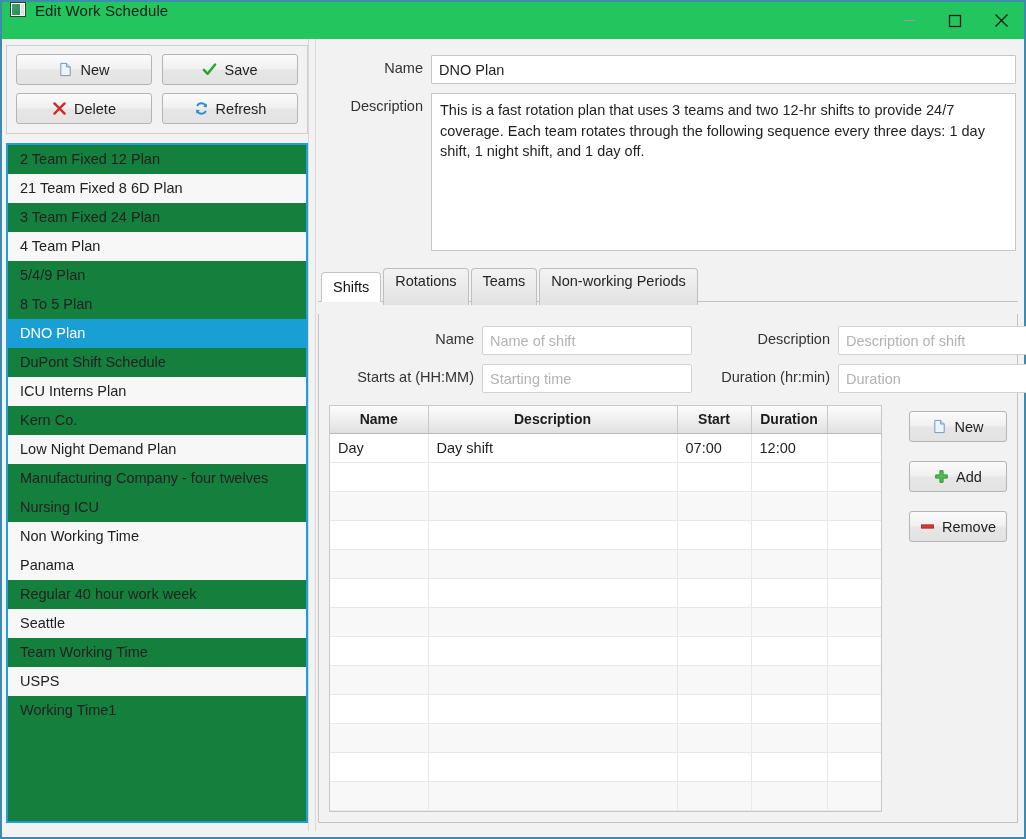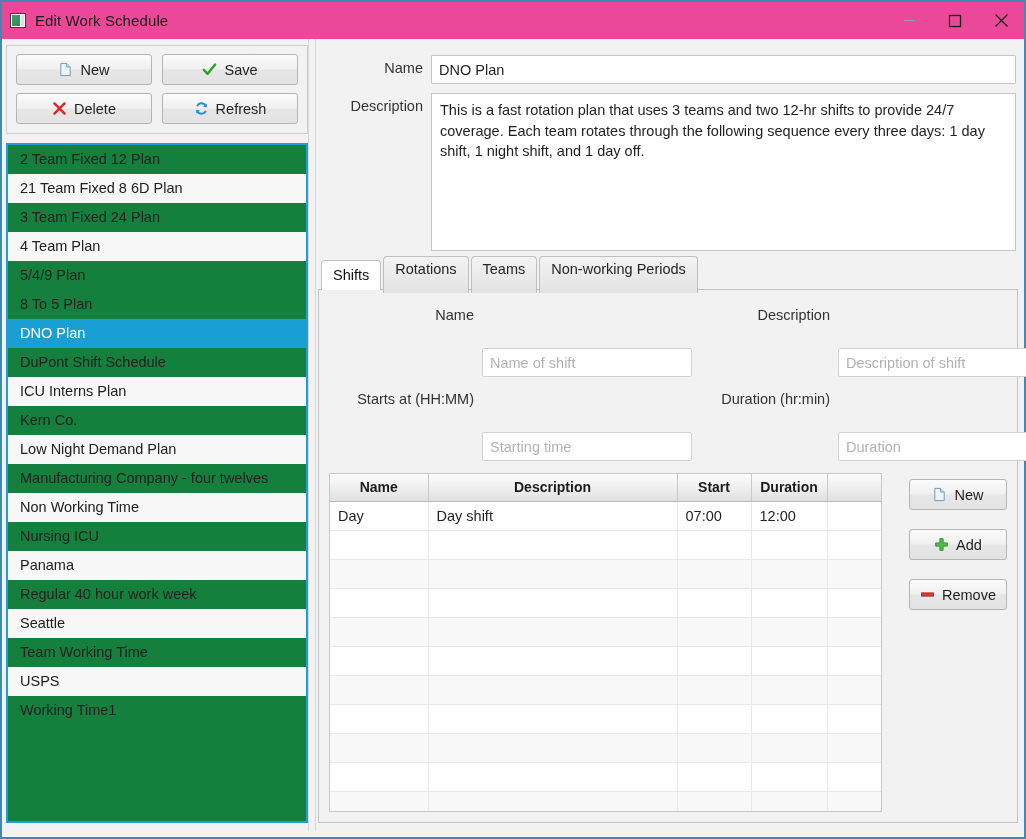--- a/index.html
+++ b/index.html
@@ -16,23 +16,23 @@
     width: 1026px; height: 839px;
     border: 2px solid #3f8bad;
     background: #ffffff;
     display: flex;
     flex-direction: column;
   }
   
   #titlebar {
     height: 37px;
     min-height: 37px;
-    background: #ec4899;
-    display: flex;
-    align-items: center;
+    background: #22c55e;
+    display: flex;
+    align-items: flex-start;
     position: relative;
   }
   #title-icon {
     width: 16px; height: 15px;
     margin-left: 8px;
     border: 1px solid #3a3a3a;
     background: #ffffff;
     position: relative;
     display: inline-block;
   }
@@ -139,20 +139,21 @@
     border-right: 1px solid #d8d8d8;
     cursor: col-resize;
   }
   
   #rightpane {
     flex: 1;
     display: flex;
     flex-direction: column;
     padding: 6px 6px 8px 2px;
     min-width: 0;
+    gap: 12px;
   }
   
   #hdrform {
     display: grid;
     grid-template-columns: 105px 1fr;
     column-gap: 8px;
     row-gap: 9px;
     padding: 10px 2px 9px 0;
   }
   .flabel {
@@ -247,21 +248,20 @@
     border: 1px solid #d2d2d2;
     background: #ffffff;
     height: 29px;
     font-size: 14.5px;
     color: #1f1f1f;
     padding: 4px 7px;
     border-radius: 2px;
     outline: none;
     width: 100%;
     font-family: "Liberation Sans", sans-serif;
-    margin-top: 46px;
   }
   .sfinput::placeholder { color: #b2b2b2; }
   .finput::placeholder { color: #b2b2b2; }
   
   #tablearea {
     flex: 1;
     display: flex;
     min-height: 0;
   }
   #tablewrap {
@@ -397,22 +397,22 @@
           <div class="litem">3 Team Fixed 24 Plan</div>
           <div class="litem odd">4 Team Plan</div>
           <div class="litem">5/4/9 Plan</div>
           <div class="litem">8 To 5 Plan</div>
           <div class="litem odd sel">DNO Plan</div>
           <div class="litem">DuPont Shift Schedule</div>
           <div class="litem odd">ICU Interns Plan</div>
           <div class="litem">Kern Co.</div>
           <div class="litem odd">Low Night Demand Plan</div>
           <div class="litem">Manufacturing Company - four twelves</div>
+          <div class="litem">Nursing ICU</div>
           <div class="litem odd">Non Working Time</div>
-          <div class="litem">Nursing ICU</div>
           <div class="litem odd">Panama</div>
           <div class="litem">Regular 40 hour work week</div>
           <div class="litem odd">Seattle</div>
           <div class="litem">Team Working Time</div>
           <div class="litem odd">USPS</div>
           <div class="litem">Working Time1</div>
         </div>
     </div>
 
     <div id="splitter"></div>

